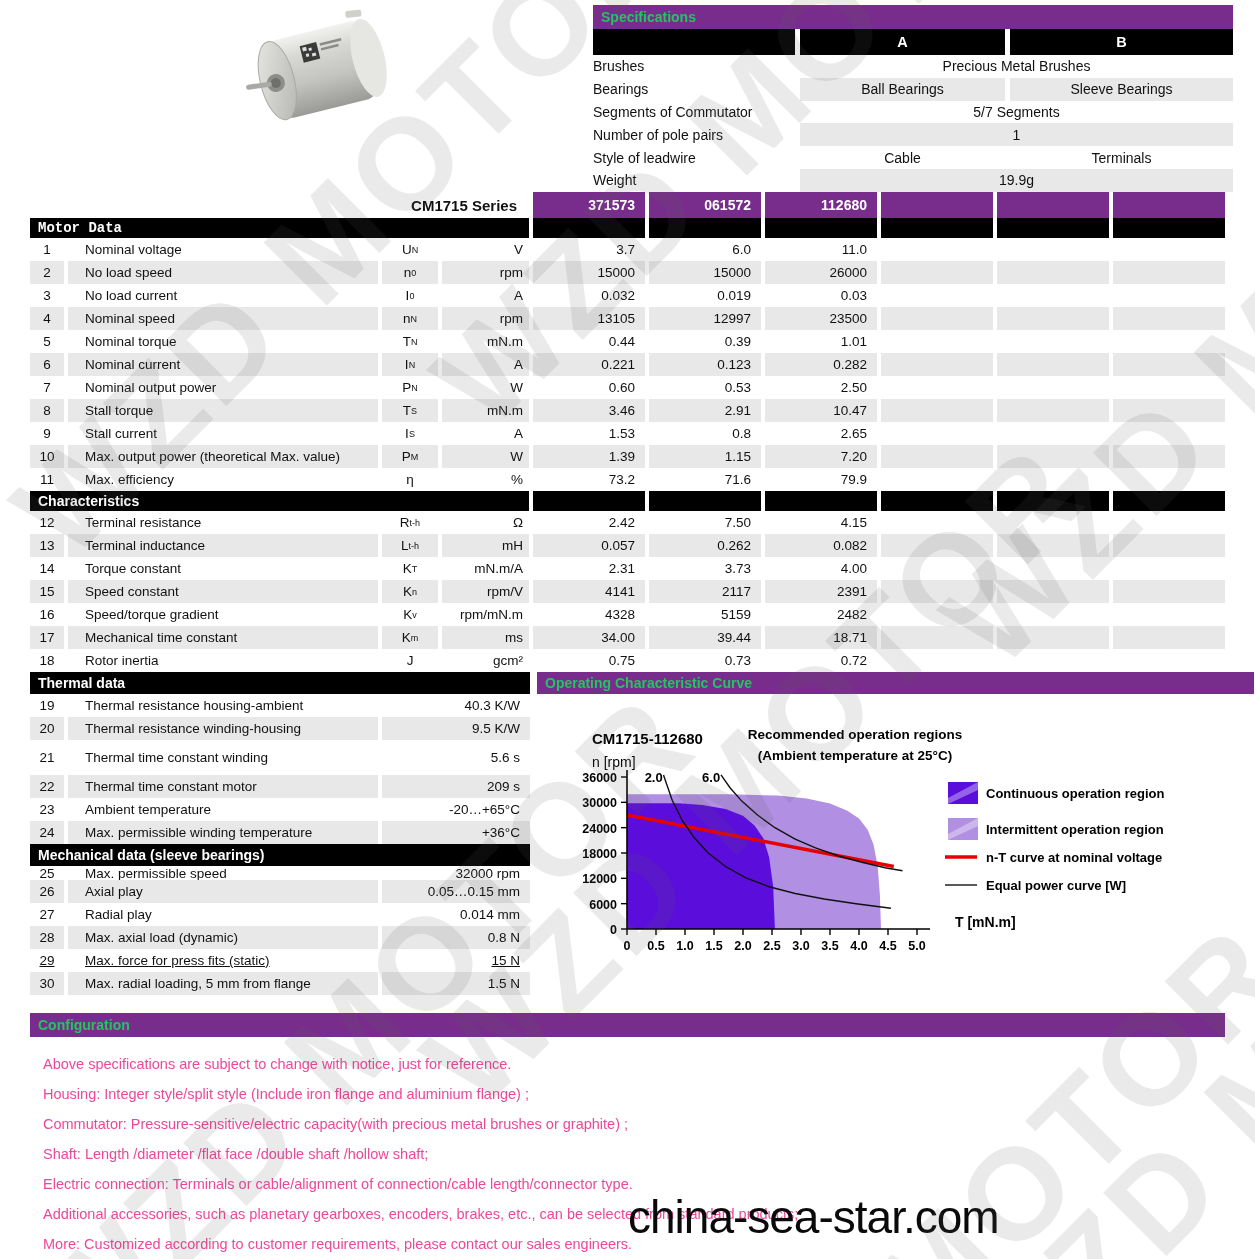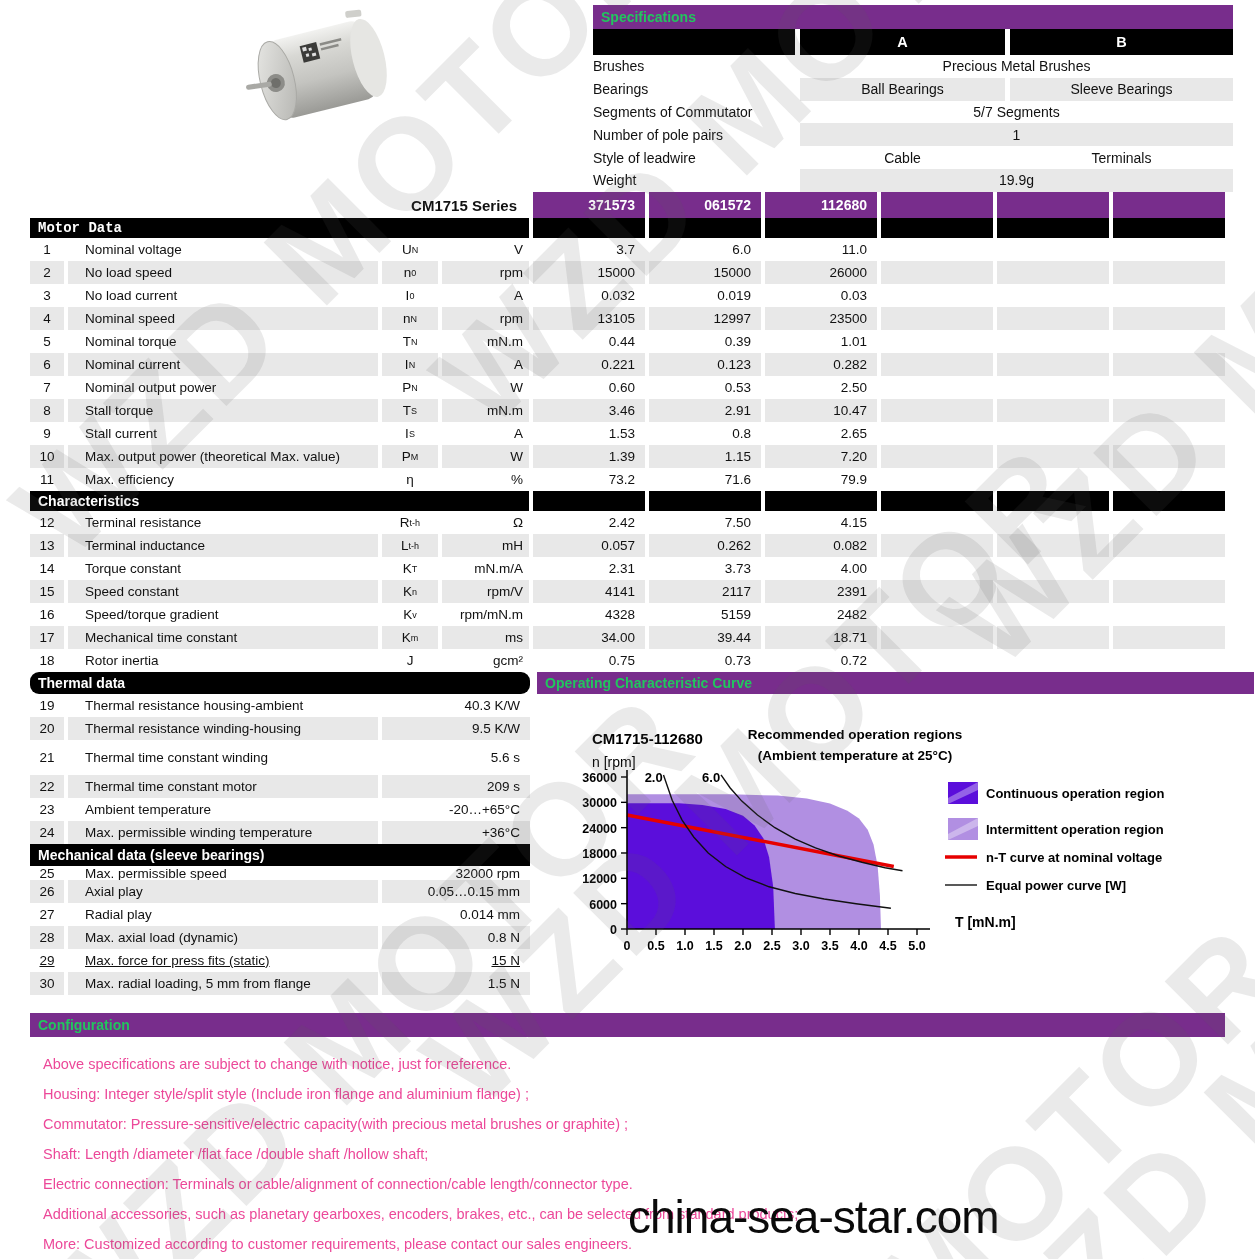--- a/index.html
+++ b/index.html
@@ -343,21 +343,21 @@
       <div class="c val">0.75</div>
       <div class="c val">0.73</div>
       <div class="c val">0.72</div>
       <div class="c val"></div>
       <div class="c val"></div>
       <div class="c val"></div>
     </div>
   </div>
 
 <div id="side-tables" class="abs" style="left:30px;top:672px;width:500px;">
-    <div class="bartext" style="height: 22px; border-radius: 9px;">Thermal data</div>
+    <div class="bartext" style="height: 22px;">Thermal data</div>
     <div class="trow" style="height: 23px;">
       <div class="c num">19</div>
       <div class="c desc">Thermal resistance housing-ambient</div>
       <div class="c unit" style="padding-right: 10px;">40.3 K/W</div>
     </div>
     <div class="trow" style="height: 23px;">
       <div class="c num shade">20</div>
       <div class="c desc shade">Thermal resistance winding-housing</div>
       <div class="c unit shade" style="padding-right: 10px;">9.5 K/W</div>
     </div>

